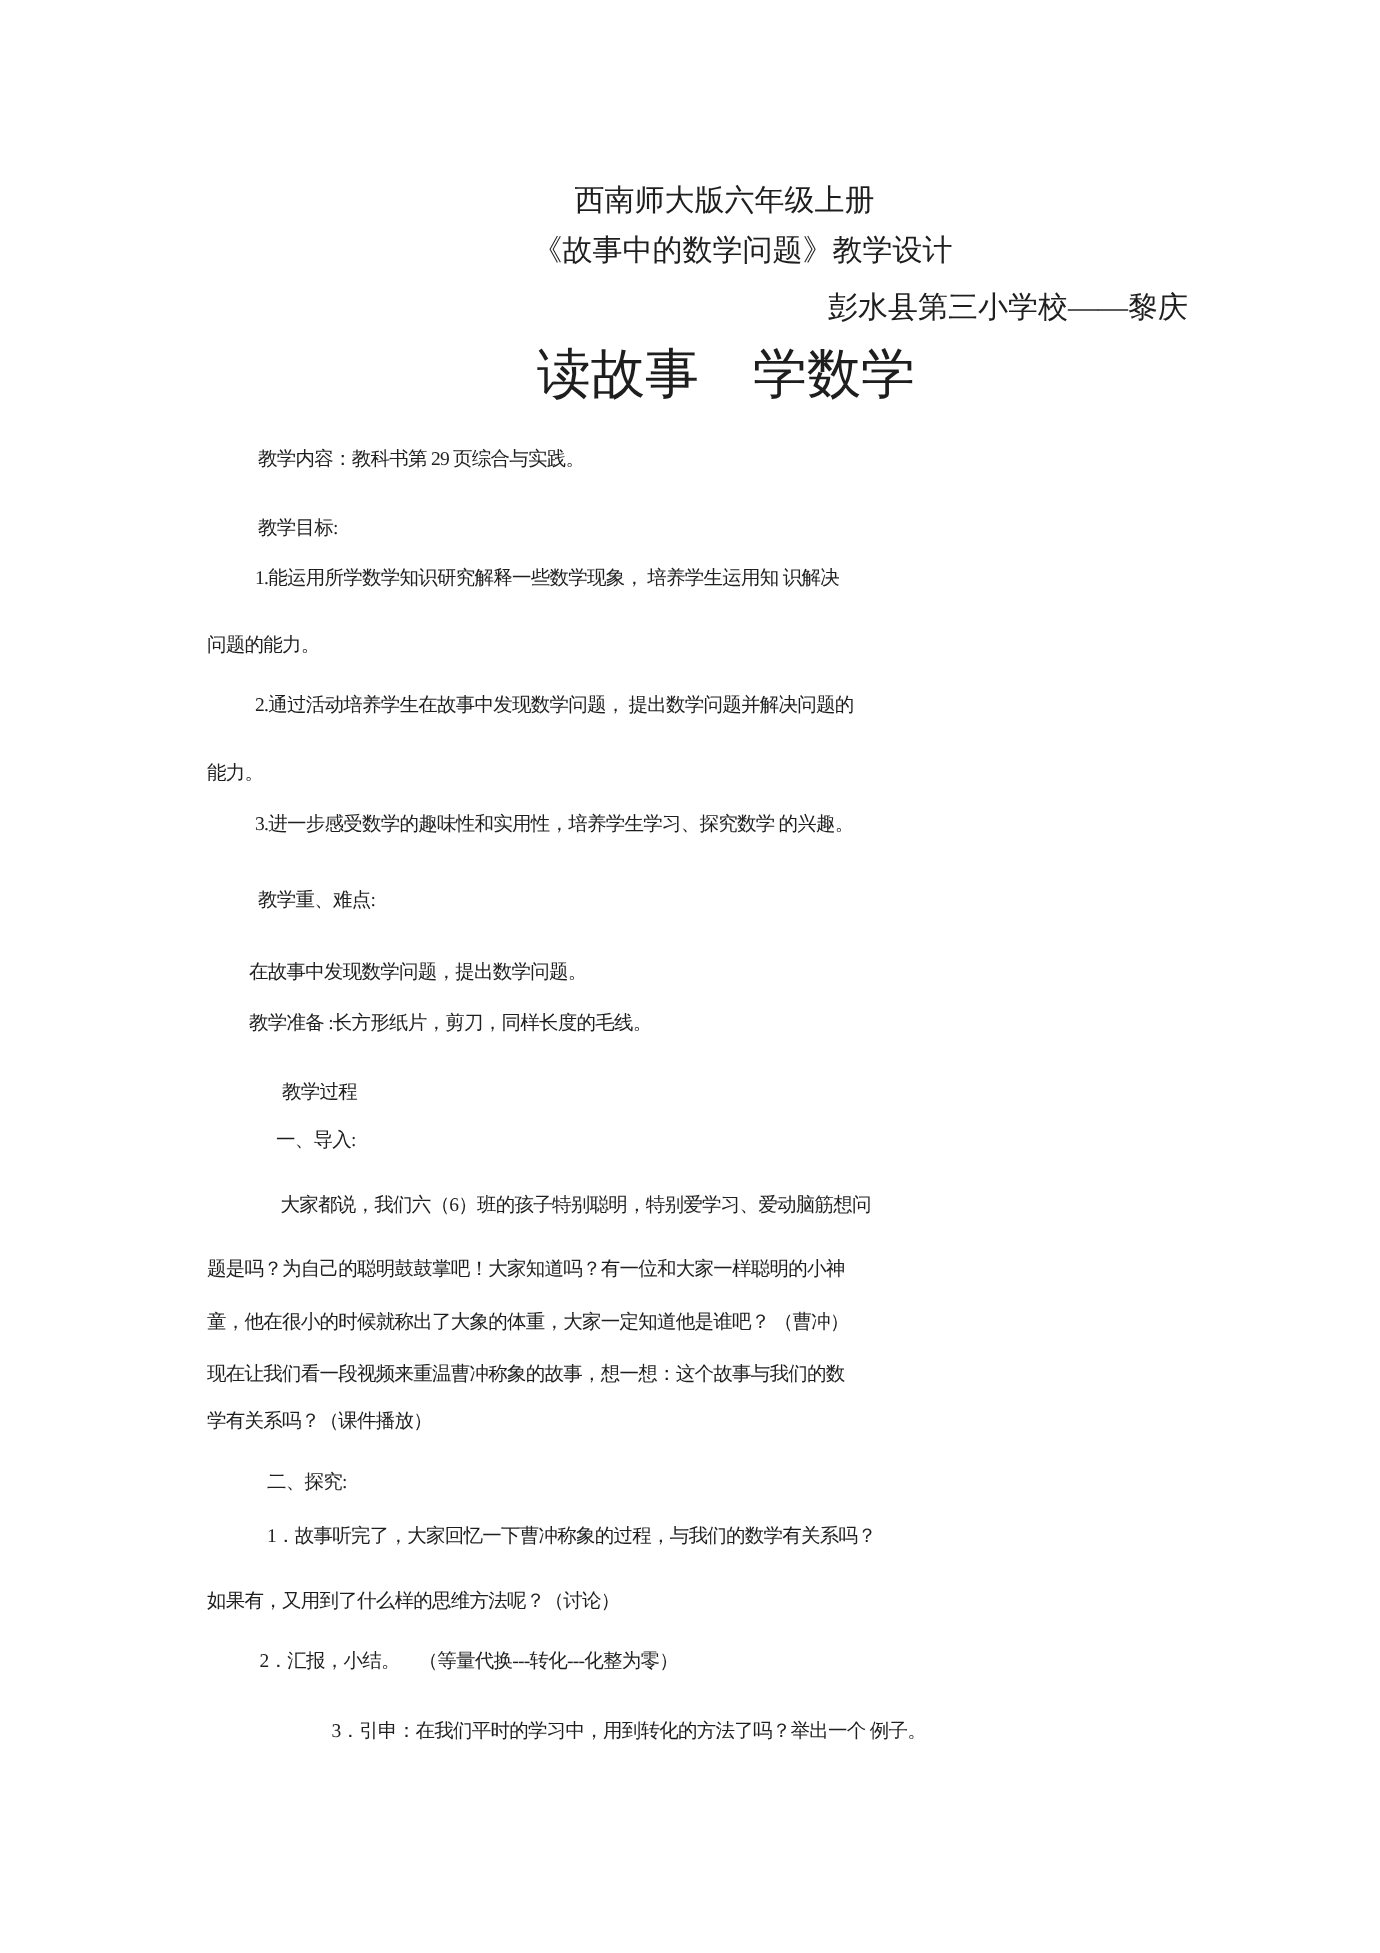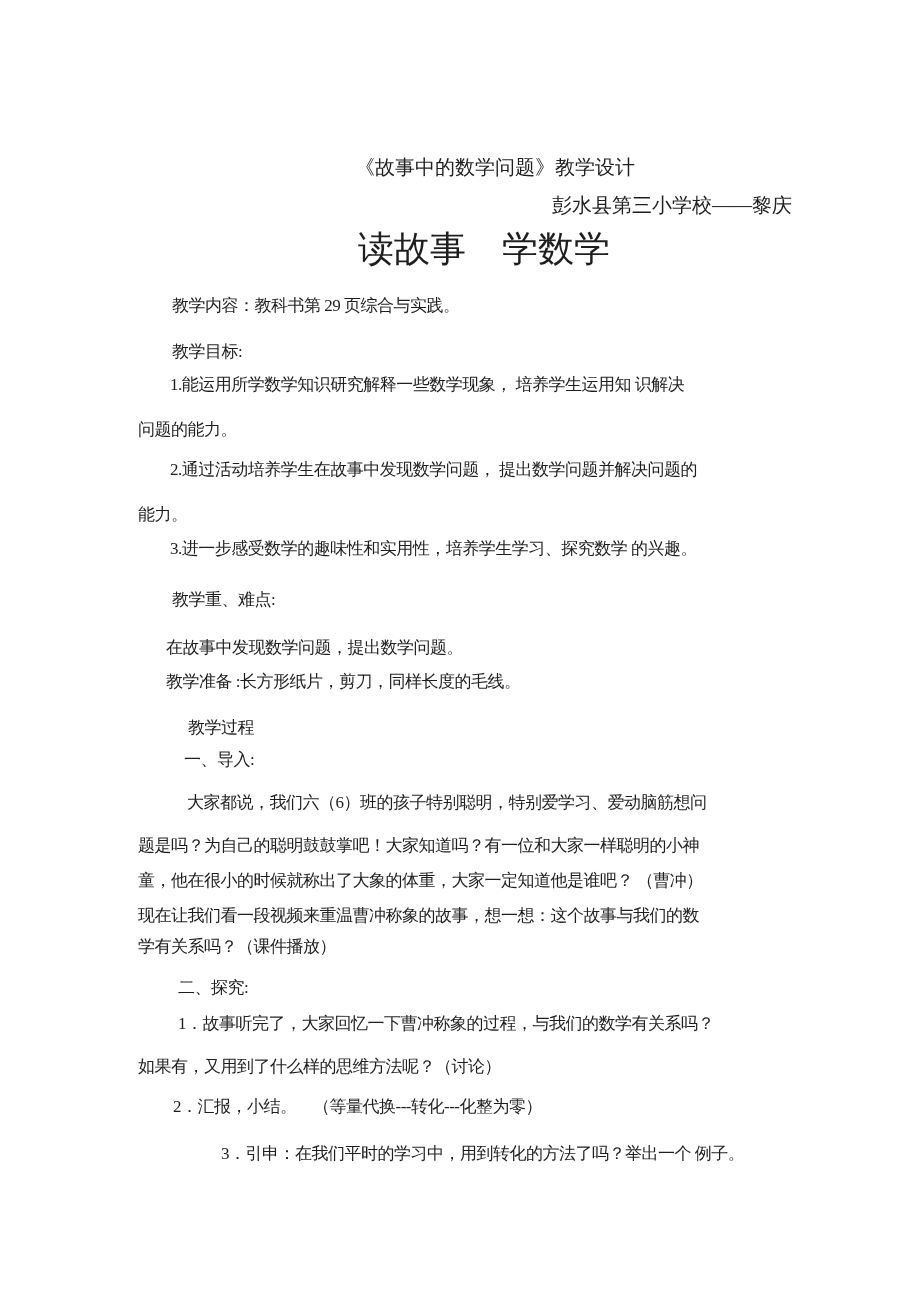--- a/index.html
+++ b/index.html
@@ -12,41 +12,42 @@
     width: 920px;
     height: 1302px;
     background: #ffffff;
     overflow: hidden;
     font-family: "Liberation Serif", "DejaVu Serif", serif;
     color: #1e1e1e;
   }
   .line {
     position: absolute;
     white-space: pre;
-    font-size: 17px;
+    font-size: 13px;
     line-height: 24px;
     letter-spacing: -0.5px;
     color: #1e1e1e;
   }
   .hdr {
     font-size: 20px;
     letter-spacing: 0;
   }
   .main-title {
     font-size: 36px;
     line-height: 42px;
     letter-spacing: 0;
     font-weight: normal;
   }
 </style>
 </head>
 <body>
 
 <div class="page">
 
+  <div class="line hdr" style="left:383px; top:122px;">西南师大版六年级上册</div>
 
   <div class="line hdr" style="left:355px; top:155px;">《故事中的数学问题》教学设计</div>
 
   <div class="line hdr" style="left:552px; top:193px;text-align:center;">彭水县第三小学校——黎庆</div>
 
   <div class="line main-title" style="left:358px; top:228px;">读故事　学数学</div>
 
   <div class="line" style="left:172px; top:294px;">教学内容：教科书第 29 页综合与实践。</div>
 
   <div class="line" style="left:172px; top:340px;">教学目标:</div>

